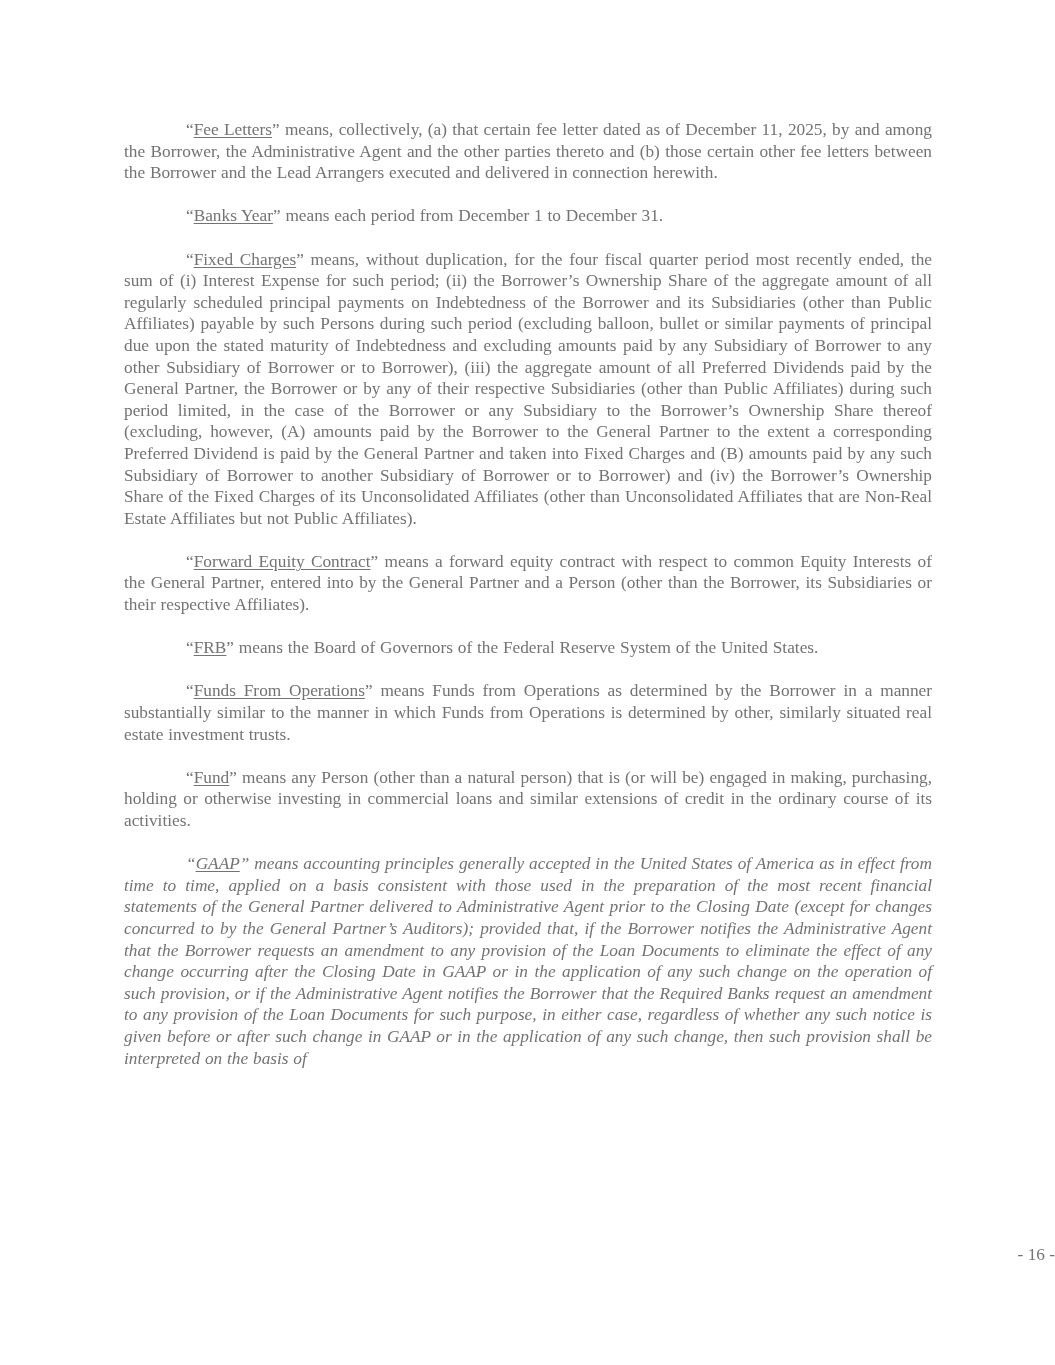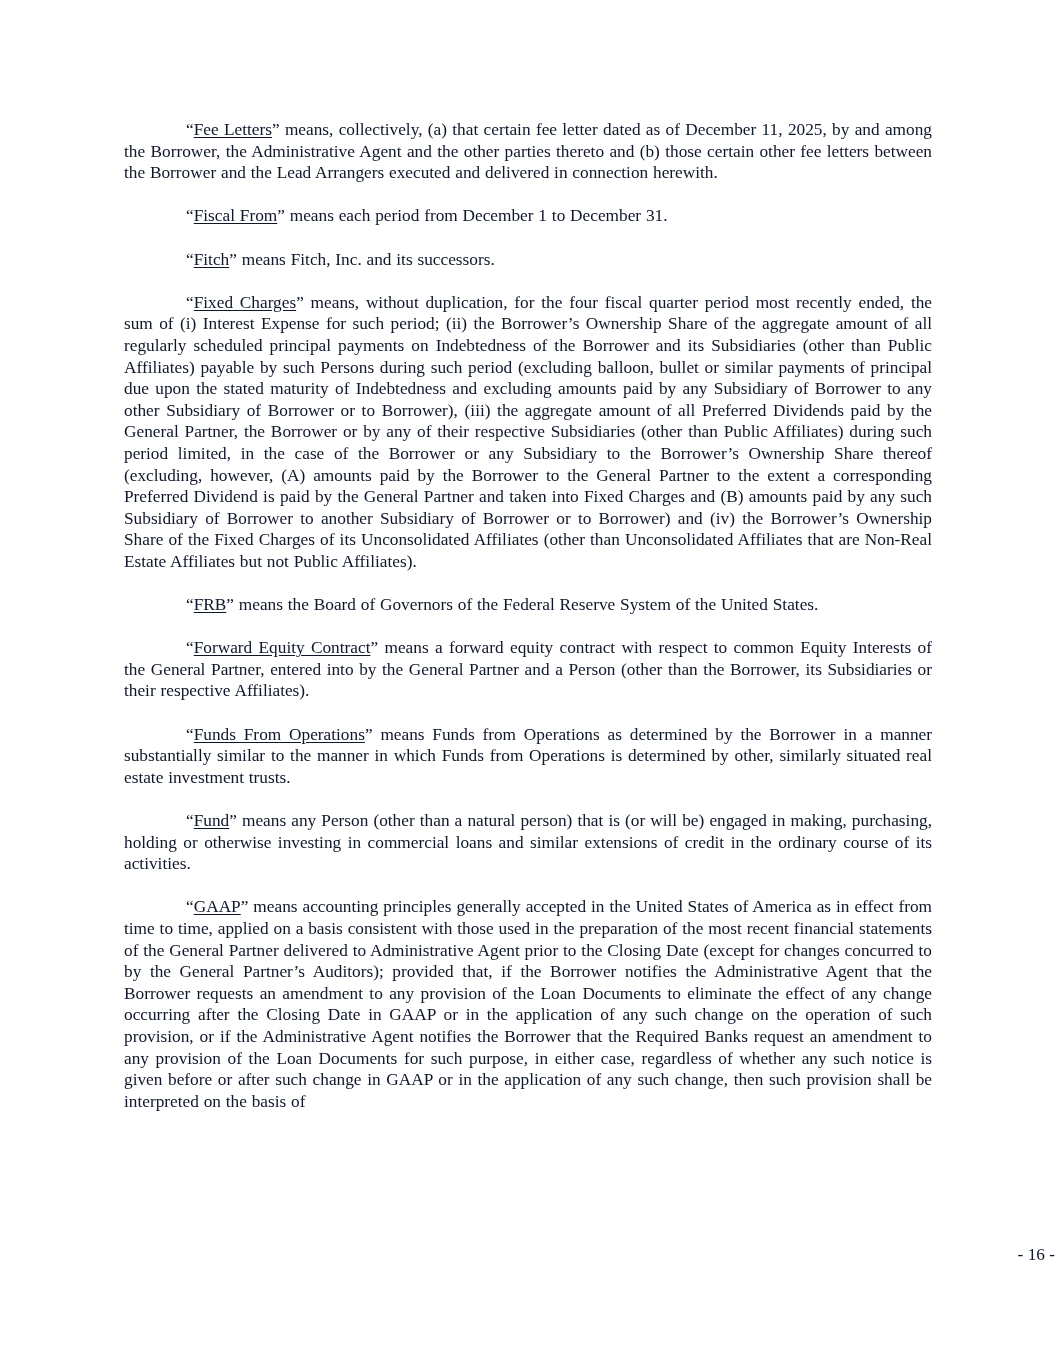--- a/index.html
+++ b/index.html
@@ -6,39 +6,40 @@
     margin: 0;
     padding: 0;
     background: #ffffff;
   }
   .page {
     position: relative;
     width: 1055px;
     height: 1365px;
     background: #ffffff;
     font-family: "Liberation Serif", "DejaVu Serif", serif;
-    color: #0f172a;
+    color: #737373;
     overflow: hidden;
   }
   .content {
     position: absolute;
     left: 124px;
     top: 119px;
     width: 808px;
   }
   p.def {
     margin: 0 0 21.6px 0;
     font-size: 17.3px;
     line-height: 21.6px;
     text-align: justify;
     text-indent: 62px;
     word-spacing: 0.5px;
   }
   p.def:last-child {
     margin-bottom: 12px;
+    font-style: italic;
   }
   .term {
     text-decoration: underline;
     text-underline-offset: 2px;
   }
   .footer {
     position: absolute;
     left: 0;
     top: 1244px;
     width: 100%;
@@ -46,23 +47,22 @@
     font-size: 17.3px;
     line-height: 21.6px;
   }
 </style>
 </head>
 <body>
 
 <div class="page">
   <div class="content">
       <p class="def"><span>“</span><span class="term">Fee Letters</span><span>” means, collectively, (a) that certain fee letter dated as of December 11, 2025, by and among the Borrower, the Administrative Agent and the other parties thereto and (b) those certain other fee letters between the Borrower and the Lead Arrangers executed and delivered in connection herewith.</span></p>
-      <p class="def"><span>“</span><span class="term">Fiscal From</span><span>” means each period from December 1 to December 31.</span></p>
-      <p class="def"><span>“</span><span class="term">Fitch</span><span>” means Fitch, Inc. and its successors.</span></p>
+      <p class="def"><span>“</span><span class="term">Banks Year</span><span>” means each period from December 1 to December 31.</span></p>
       <p class="def"><span>“</span><span class="term">Fixed Charges</span><span>” means, without duplication, for the four fiscal quarter period most recently ended, the sum of (i) Interest Expense for such period; (ii) the Borrower’s Ownership Share of the aggregate amount of all regularly scheduled principal payments on Indebtedness of the Borrower and its Subsidiaries (other than Public Affiliates) payable by such Persons during such period (excluding balloon, bullet or similar payments of principal due upon the stated maturity of Indebtedness and excluding amounts paid by any Subsidiary of Borrower to any other Subsidiary of Borrower or to Borrower), (iii) the aggregate amount of all Preferred Dividends paid by the General Partner, the Borrower or by any of their respective Subsidiaries (other than Public Affiliates) during such period limited, in the case of the Borrower or any Subsidiary to the Borrower’s Ownership Share thereof (excluding, however, (A) amounts paid by the Borrower to the General Partner to the extent a corresponding Preferred Dividend is paid by the General Partner and taken into Fixed Charges and (B) amounts paid by any such Subsidiary of Borrower to another Subsidiary of Borrower or to Borrower) and (iv) the Borrower’s Ownership Share of the Fixed Charges of its Unconsolidated Affiliates (other than Unconsolidated Affiliates that are Non-Real Estate Affiliates but not Public Affiliates).</span></p>
+      <p class="def"><span>“</span><span class="term">Forward Equity Contract</span><span>” means a forward equity contract with respect to common Equity Interests of the General Partner, entered into by the General Partner and a Person (other than the Borrower, its Subsidiaries or their respective Affiliates).</span></p>
       <p class="def"><span>“</span><span class="term">FRB</span><span>” means the Board of Governors of the Federal Reserve System of the United States.</span></p>
-      <p class="def"><span>“</span><span class="term">Forward Equity Contract</span><span>” means a forward equity contract with respect to common Equity Interests of the General Partner, entered into by the General Partner and a Person (other than the Borrower, its Subsidiaries or their respective Affiliates).</span></p>
       <p class="def"><span>“</span><span class="term">Funds From Operations</span><span>” means Funds from Operations as determined by the Borrower in a manner substantially similar to the manner in which Funds from Operations is determined by other, similarly situated real estate investment trusts.</span></p>
       <p class="def"><span>“</span><span class="term">Fund</span><span>” means any Person (other than a natural person) that is (or will be) engaged in making, purchasing, holding or otherwise investing in commercial loans and similar extensions of credit in the ordinary course of its activities.</span></p>
       <p class="def"><span>“</span><span class="term">GAAP</span><span>” means accounting principles generally accepted in the United States of America as in effect from time to time, applied on a basis consistent with those used in the preparation of the most recent financial statements of the General Partner delivered to Administrative Agent prior to the Closing Date (except for changes concurred to by the General Partner’s Auditors); provided that, if the Borrower notifies the Administrative Agent that the Borrower requests an amendment to any provision of the Loan Documents to eliminate the effect of any change occurring after the Closing Date in GAAP or in the application of any such change on the operation of such provision, or if the Administrative Agent notifies the Borrower that the Required Banks request an amendment to any provision of the Loan Documents for such purpose, in either case, regardless of whether any such notice is given before or after such change in GAAP or in the application of any such change, then such provision shall be interpreted on the basis of</span></p>
     </div>
   <div class="footer">- 16 -</div>
 </div>
 
 </body></html>

